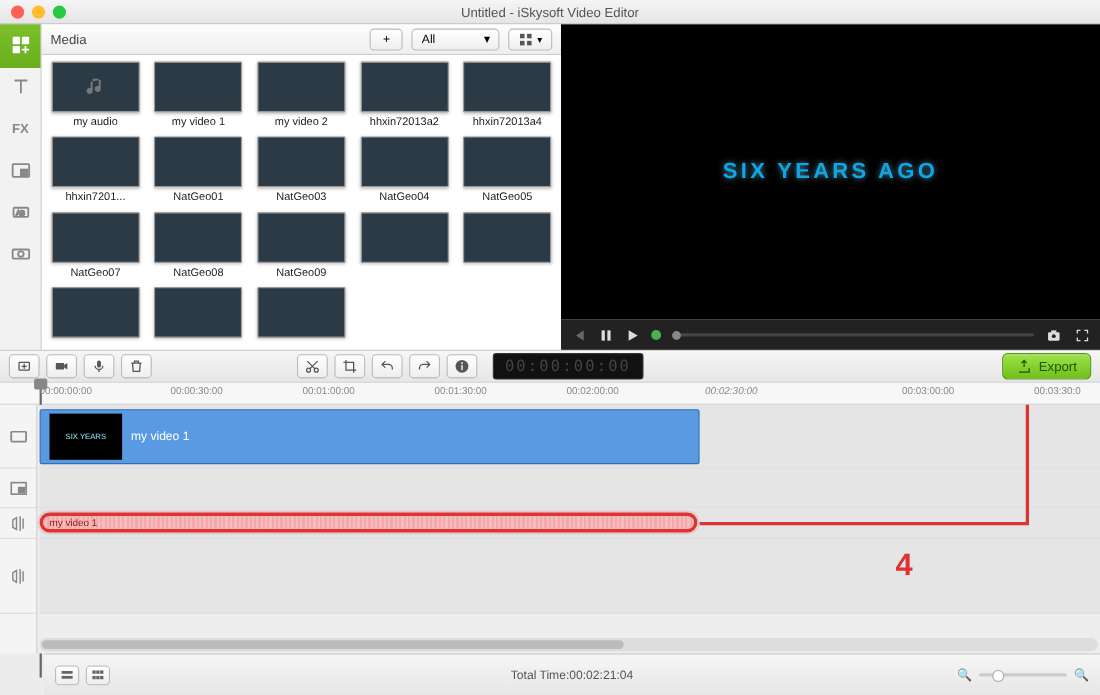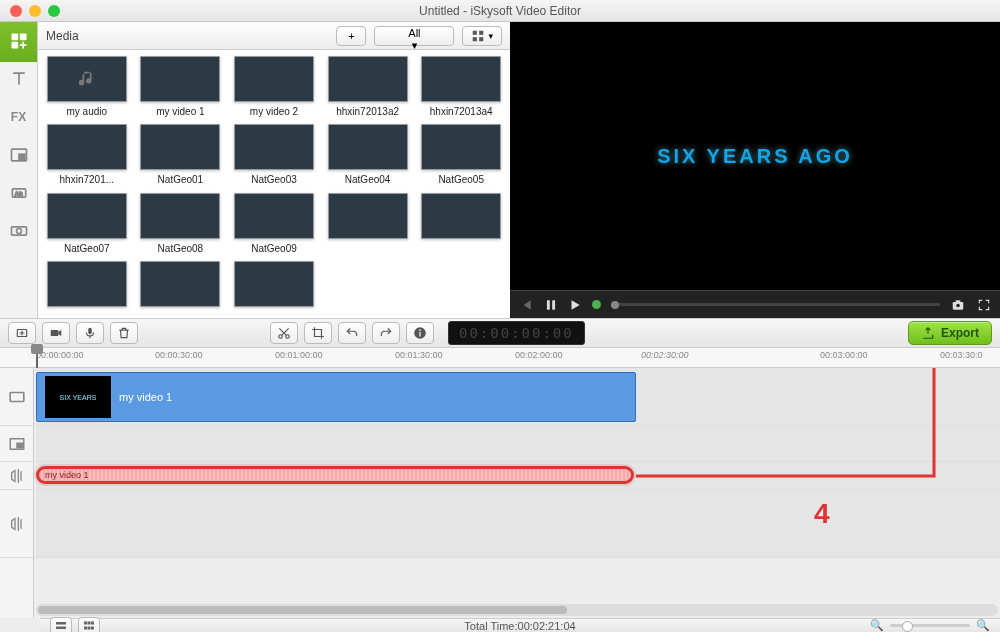--- a/index.html
+++ b/index.html
@@ -18,21 +18,21 @@
 .left-rail { width: 38px; background: linear-gradient(#7dbf2b,#6aae1f 40px,#f2f2f2 40px); border-right: 1px solid #ccc; display: flex; flex-direction: column; }
 .rail-btn { height: 38px; display: flex; align-items: center; justify-content: center; cursor: pointer; color: #888; }
 .rail-btn:first-child { color: #fff; }
 .rail-icon { width: 20px; height: 20px; }
 
 .media-panel { flex: 1; display: flex; flex-direction: column; background: #fff; }
 .media-head { height: 28px; background: linear-gradient(#fdfdfd,#eee); border-bottom: 1px solid #ccc; display: flex; align-items: center; padding: 0 8px; gap: 8px; }
 .media-head .label { font-size: 12px; color: #444; }
 .spacer { flex: 1; }
 .hbtn { height: 20px; min-width: 30px; padding: 0 8px; border: 1px solid #bbb; border-radius: 4px; background: linear-gradient(#fff,#eee); font-size: 11px; display: flex; align-items: center; justify-content: center; cursor: pointer; }
-.hbtn.sel { min-width: 80px; justify-content: space-between; flex-direction: column; }
+.hbtn.sel { min-width: 80px; justify-content: space-between; }
 .grid { flex: 1; overflow: auto; padding: 6px 4px; display: grid; grid-template-columns: repeat(5, 1fr); gap: 6px 4px; }
 .thumb { display: flex; flex-direction: column; align-items: center; }
 .thumb .img { width: 80px; height: 46px; background: #2b3a44; border: 1px solid #999; border-radius: 1px; box-shadow: 0 1px 3px rgba(0,0,0,.25); display:flex;align-items:center;justify-content:center;color:#8fb;font-size:8px;overflow:hidden;}
 .thumb .cap { font-size: 10px; color: #222; margin-top: 4px; max-width: 82px; white-space: nowrap; overflow: hidden; text-overflow: ellipsis; }
 
 .g0{background:linear-gradient(135deg,#222,#333);} .g1{background:linear-gradient(135deg,#0a4,#063);} .g2{background:linear-gradient(135deg,#fbd,#ecf);} .g3{background:linear-gradient(#6ac,#385);} .g4{background:linear-gradient(#59c,#264);}
 .g5{background:linear-gradient(#8cf,#246);} .g6{background:linear-gradient(#c96,#563);} .g7{background:linear-gradient(#345,#678);} .g8{background:linear-gradient(#48a,#134);} .g9{background:linear-gradient(#4a8,#153);}
 .g10{background:linear-gradient(#69c,#258);} .g11{background:linear-gradient(#c9a,#476);} .g12{background:linear-gradient(#7cf,#148);} .g13{background:linear-gradient(#29c,#013);} .g14{background:linear-gradient(#fa5,#c41);}
 .g15{background:linear-gradient(#47d,#015);} .g16{background:linear-gradient(#f63,#a10);} .g17{background:linear-gradient(#7b6,#143);} .g18{background:linear-gradient(#5bd,#126);} .g19{background:linear-gradient(#f82,#b30);}
 
@@ -43,21 +43,21 @@
 .pcbtn { color: #ddd; cursor: pointer; display: flex; align-items: center; }
 .pcbtn.dim { color: #666; }
 .dot { width: 9px; height: 9px; border-radius: 50%; background: #4caf50; }
 .pslider { flex: 1; height: 3px; background: #444; position: relative; border-radius: 2px; }
 .pslider::before { content:''; position:absolute; left:0; width:8px; height:8px; top:-2.5px; background:#888; border-radius:50%; }
 
 
 .midbar { height: 30px; background: linear-gradient(#f6f6f6,#e6e6e6); border-top: 1px solid #ccc; border-bottom: 1px solid #ccc; display: flex; align-items: center; padding: 0 8px; gap: 6px; }
 .mbtn { width: 28px; height: 22px; border: 1px solid #bbb; border-radius: 4px; background: linear-gradient(#fff,#eee); display: flex; align-items: center; justify-content: center; cursor: pointer; color: #555; }
 .tc-display { margin-left: 8px; background: #111; color: #444; font-family: monospace; font-size: 14px; letter-spacing: 2px; padding: 3px 10px; border-radius: 3px; border: 1px solid #333; }
-.export-btn { height: 24px; padding: 0 12px; border-radius: 5px; background: linear-gradient(#9fe24a,#6fbf1b); border: 1px solid #5a9a15; color: #215500; font-size: 12px; font-weight: 700; display: flex; align-items: center; gap: 6px; cursor: pointer; box-shadow: inset 0 1px 0 rgba(255,255,255,.4); }
+.export-btn { height: 24px; padding: 0 12px; border-radius: 5px; background: linear-gradient(#9fe24a,#6fbf1b); border: 1px solid #5a9a15; color: #215500; font-size: 12px; font-weight: 400; display: flex; align-items: center; gap: 6px; cursor: pointer; box-shadow: inset 0 1px 0 rgba(255,255,255,.4); }
 
 
 .ruler { height: 20px; background: #f7f7f7; border-bottom: 1px solid #ccc; position: relative; font-size: 9px; color: #888; }
 .rlabel { position: absolute; top: 2px; }
 .playhead { position: absolute; top: 0; left: 36px; width: 2px; height: 268px; background: #666; }
 .playhead::before { content:''; position:absolute; top:-4px; left:-5px; width:12px; height:10px; background:#888; border-radius:2px; }
 
 
 .timeline { position: relative; flex: 1; display: flex; background: #ededed; }
 .track-rail { width: 34px; background: #f4f4f4; border-right: 1px solid #ccc; display: flex; flex-direction: column; }
@@ -70,21 +70,21 @@
 .track.aud2  { top: 122px; height: 68px; background: #e5e5e5; }
 
 .clip-video { position: absolute; left: 2px; top: 4px; height: 50px; width: 600px; background: #5a9ae2; border: 1px solid #2f6fb8; border-radius: 2px; display: flex; align-items: center; color: #fff; font-size: 11px; }
 .clip-video .cthumb { width: 66px; height: 42px; margin: 0 8px; background:#000; display:flex;align-items:center;justify-content:center;color:#8fe6ff;font-size:7px; }
 .clip-audio { position: absolute; left: 2px; top: 98px; height: 18px; width: 598px; background: repeating-linear-gradient(90deg,#f7a7a7,#f7a7a7 2px,#f3bebe 2px,#f3bebe 4px); border: 3px solid #d33; border-radius: 10px; box-shadow: 0 0 0 2px rgba(211,51,51,.15); font-size: 9px; color: #8a1a1a; padding-left: 6px; display:flex; align-items:center; }
 
 .annotation-arrow { position: absolute; pointer-events: none; }
 .step-num { position: absolute; left: 780px; top: 130px; color: #d33; font-size: 28px; font-weight: 600; }
 
 
-.footer { height: 14px; background: linear-gradient(#f6f6f6,#e6e6e6); border-top: 1px solid #ccc; display: flex; align-items: center; font-size: 11px; color: #555; padding: 0 10px; gap: 6px; margin-left: 40px; }
+.footer { height: 38px; background: linear-gradient(#f6f6f6,#e6e6e6); border-top: 1px solid #ccc; display: flex; align-items: center; font-size: 11px; color: #555; padding: 0 10px; gap: 6px; margin-left: 40px; }
 .footer .center { position:absolute; left:0; right:0; text-align:center; pointer-events:none;}
 .footer .zoom { margin-left:auto; display:flex; align-items:center; gap:6px;}
 .zslider{ width:80px; height:3px; background:#ccc; border-radius:2px; position:relative;}
 .zslider::before{content:'';position:absolute;left:12px;top:-3px;width:9px;height:9px;background:#fff;border:1px solid #aaa;border-radius:50%;}
 
 .hscroll { position:absolute; left:2px; right:2px; bottom:2px; height:12px; background:#ddd; border-radius:6px;}
 .hscroll::before{content:'';position:absolute;left:2px;top:2px;height:8px;width:55%;background:#bbb;border-radius:4px;}
 
 svg { display:block; }
 </style>

